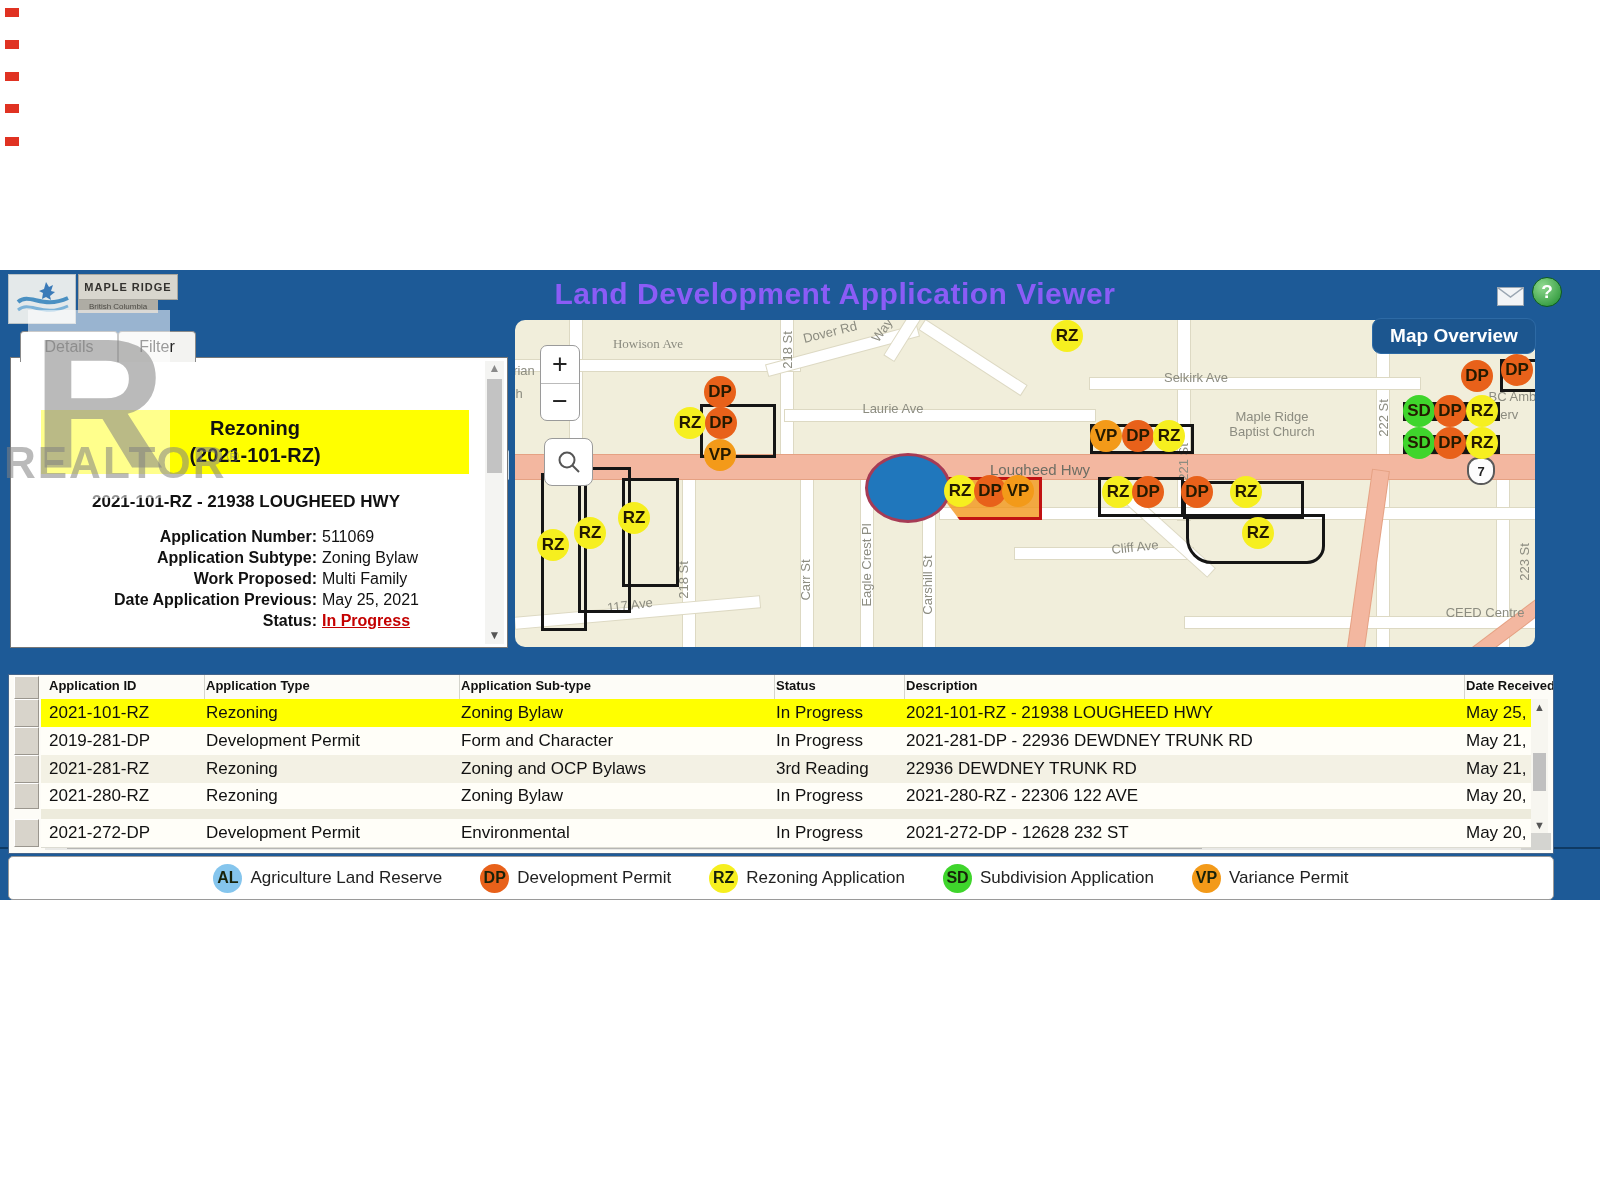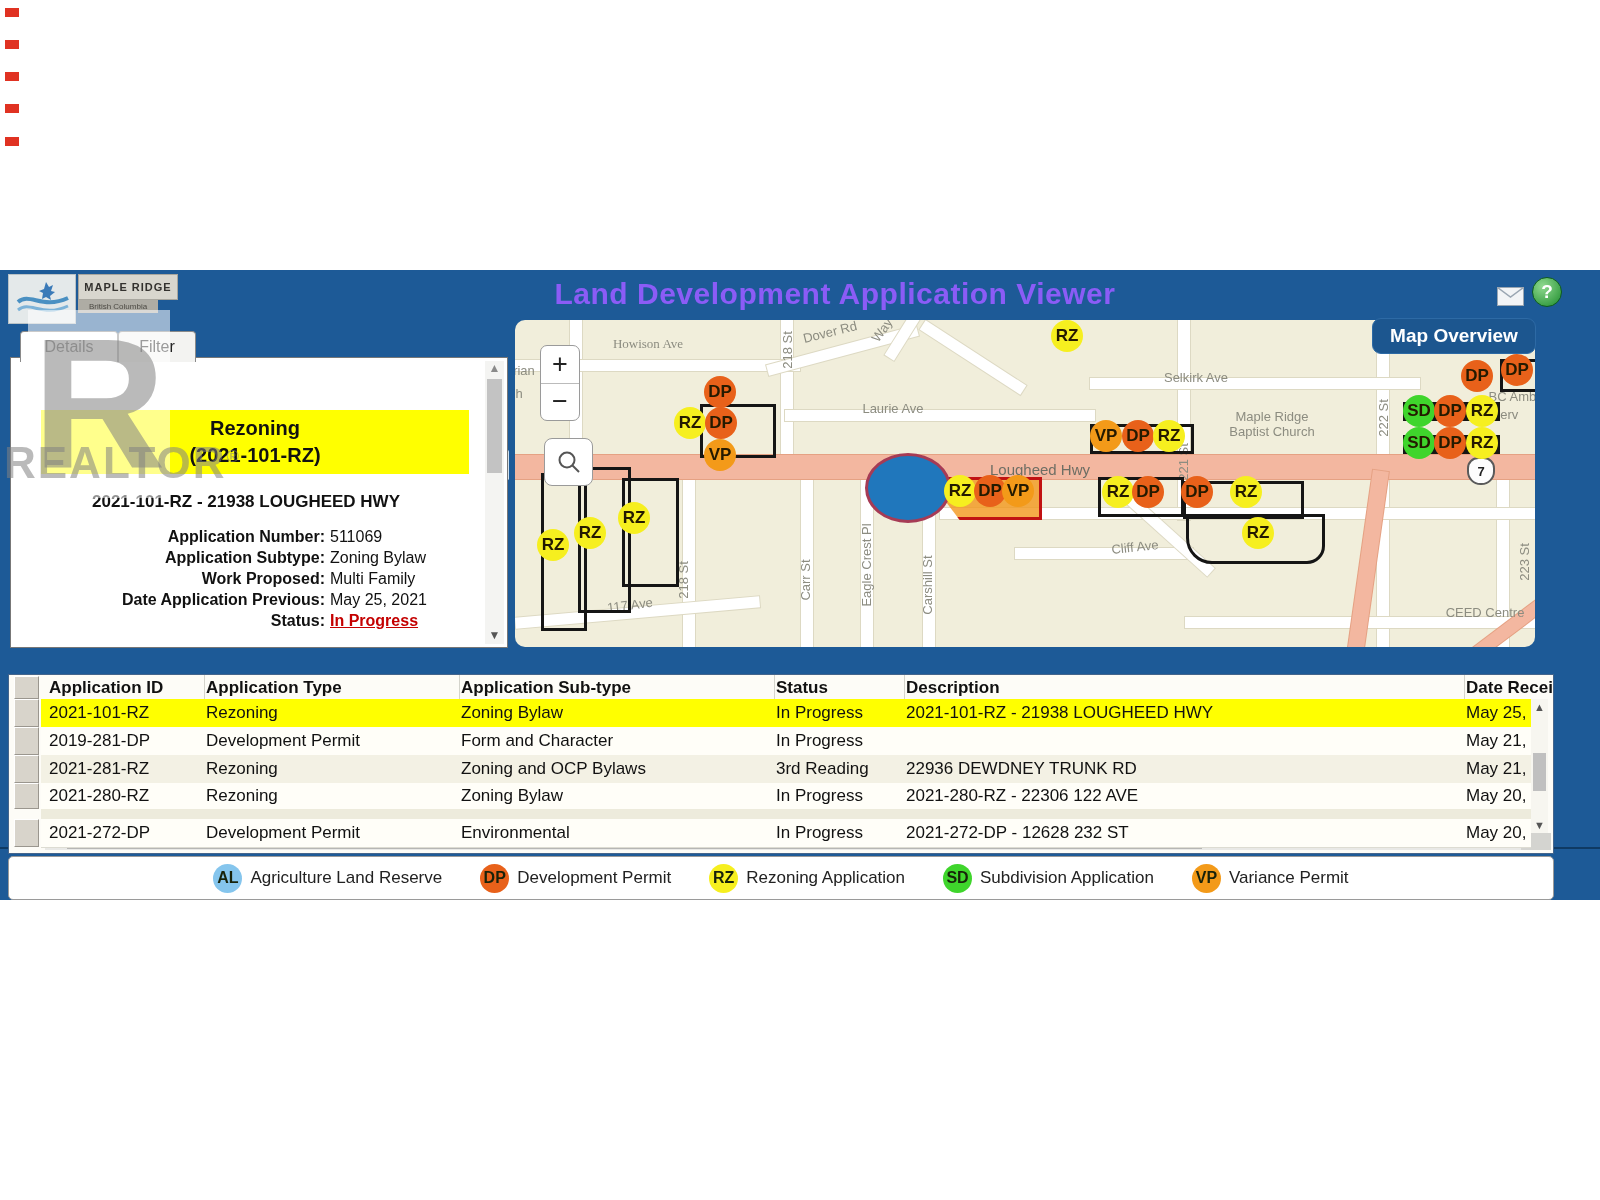--- a/index.html
+++ b/index.html
@@ -47,21 +47,21 @@
   .nav-row{position:absolute;left:0;top:12px;width:100%;height:24px;}
   .nav-prev{position:absolute;left:18px;font-size:16px;font-weight:bold;color:#111;}
   .nav-prev .lbl,.nav-next .lbl{text-decoration:underline;}
   .nav-page{position:absolute;left:0;width:100%;text-align:center;font-size:19px;font-weight:bold;color:#111;}
   .nav-next{position:absolute;right:34px;font-size:16px;font-weight:bold;color:#111;}
   .banner{position:absolute;left:30px;top:52px;width:428px;height:64px;background:#ffff00;
     display:flex;flex-direction:column;align-items:center;justify-content:center;
     font-size:20px;font-weight:bold;color:#111;line-height:1.35;}
   .addr{position:absolute;left:0;top:134px;width:470px;text-align:center;font-size:17px;font-weight:bold;color:#111;}
   .fields{position:absolute;left:0;top:168px;width:470px;}
-  .frow{display:flex;height:21px;align-items:center;font-size:16px;color:#111;padding-left:8px;}
+  .frow{display:flex;height:21px;align-items:center;font-size:16px;color:#111;}
   .flabel{width:306px;text-align:right;font-weight:bold;padding-right:5px;white-space:nowrap;}
   .fvalue{white-space:nowrap;text-align:right;}
   .fvalue.status{color:#c40000;font-weight:bold;text-decoration:underline;}
   .pscroll{position:absolute;right:3px;top:3px;width:19px;bottom:3px;background:#f4f4f2;}
   .pscroll .up{position:absolute;top:0;left:0;width:19px;height:16px;color:#8a8a8a;font-size:12px;text-align:center;}
   .pscroll .down{position:absolute;bottom:0;left:0;width:19px;height:16px;color:#555;font-size:12px;text-align:center;}
   .pscroll .thumb{position:absolute;top:18px;left:2px;width:15px;height:94px;background:#c3c3c3;}
   .divider-dash{position:absolute;left:506px;top:450px;width:3px;height:30px;background:#cfe0ee;border-radius:2px;}
 
   
@@ -88,21 +88,21 @@
   .searchbtn{position:absolute;left:544px;top:438px;width:47px;height:46px;background:#fff;
     border:1px solid #9a9a9a;border-radius:8px;z-index:10;display:flex;align-items:center;justify-content:center;}
   .overview-btn{position:absolute;left:1372px;top:318px;width:162px;height:34px;background:#1c568f;
     border:1px solid #2d6aa5;border-radius:9px;color:#fff;font-size:19px;font-weight:bold;
     display:flex;align-items:center;justify-content:center;z-index:20;}
 
   
   .grid{position:absolute;left:8px;top:674px;width:1544px;height:178px;background:#fdfcf7;
     border:1px solid #44658c;overflow:hidden;z-index:2;}
   .gheader{position:absolute;top:0;left:0;width:100%;height:24px;background:#fdfcf7;}
-  .hcell{position:absolute;top:3px;font-size:17px;font-weight:bold;color:#111;white-space:nowrap;}
+  .hcell{position:absolute;top:3px;font-size:13px;font-weight:bold;color:#111;white-space:nowrap;}
   .vline{position:absolute;top:0;height:158px;border-left:1px solid #d4d4cc;}
   .selcell{position:absolute;left:5px;width:23px;background:#d8d4cb;
     border:1px solid;border-color:#fff #9a968e #9a968e #fff;}
   .trow{position:absolute;left:32px;width:1490px;overflow:hidden;border-bottom:1px solid #dddcd2;}
   .trow .cell{position:absolute;top:0;font-size:17px;color:#111;white-space:nowrap;}
   .gaprow{position:absolute;left:32px;width:1490px;background:#edebdc;}
   .vscroll{position:absolute;left:1522px;top:24px;width:17px;height:134px;background:#f7f6f0;}
   .vscroll .up{position:absolute;top:2px;width:100%;text-align:center;color:#555;font-size:11px;}
   .vscroll .down{position:absolute;bottom:2px;width:100%;text-align:center;color:#555;font-size:11px;}
   .vscroll .thumb{position:absolute;top:54px;left:2px;width:13px;height:38px;background:#c0c0c0;}
@@ -335,20 +335,21 @@
       <div class="cell" style="left: 735px; line-height: 28px;">In Progress</div>
       <div class="cell" style="left: 865px; line-height: 28px;">2021-101-RZ - 21938 LOUGHEED HWY</div>
       <div class="cell" style="left: 1425px; line-height: 28px;">May 25, 2021</div>
     </div>
     <div class="selcell" style="top: 24px; height: 26px;"></div>
     <div class="trow" style="top: 52px; height: 28px; background: rgb(255, 254, 248);">
       <div class="cell" style="left: 8px; line-height: 28px;">2019-281-DP</div>
       <div class="cell" style="left: 165px; line-height: 28px;">Development Permit</div>
       <div class="cell" style="left: 420px; line-height: 28px;">Form and Character</div>
       <div class="cell" style="left: 735px; line-height: 28px;">In Progress</div>
+      <div class="cell" style="left: 865px; line-height: 28px;">2021-281-DP - 22936 DEWDNEY TRUNK RD</div>
       <div class="cell" style="left: 1425px; line-height: 28px;">May 21, 2021</div>
     </div>
     <div class="selcell" style="top: 52px; height: 26px;"></div>
     <div class="trow" style="top: 80px; height: 28px; background: rgb(243, 241, 228);">
       <div class="cell" style="left: 8px; line-height: 28px;">2021-281-RZ</div>
       <div class="cell" style="left: 165px; line-height: 28px;">Rezoning</div>
       <div class="cell" style="left: 420px; line-height: 28px;">Zoning and OCP Bylaws</div>
       <div class="cell" style="left: 735px; line-height: 28px;">3rd Reading</div>
       <div class="cell" style="left: 865px; line-height: 28px;">22936 DEWDNEY TRUNK RD</div>
       <div class="cell" style="left: 1425px; line-height: 28px;">May 21, 2021</div>

